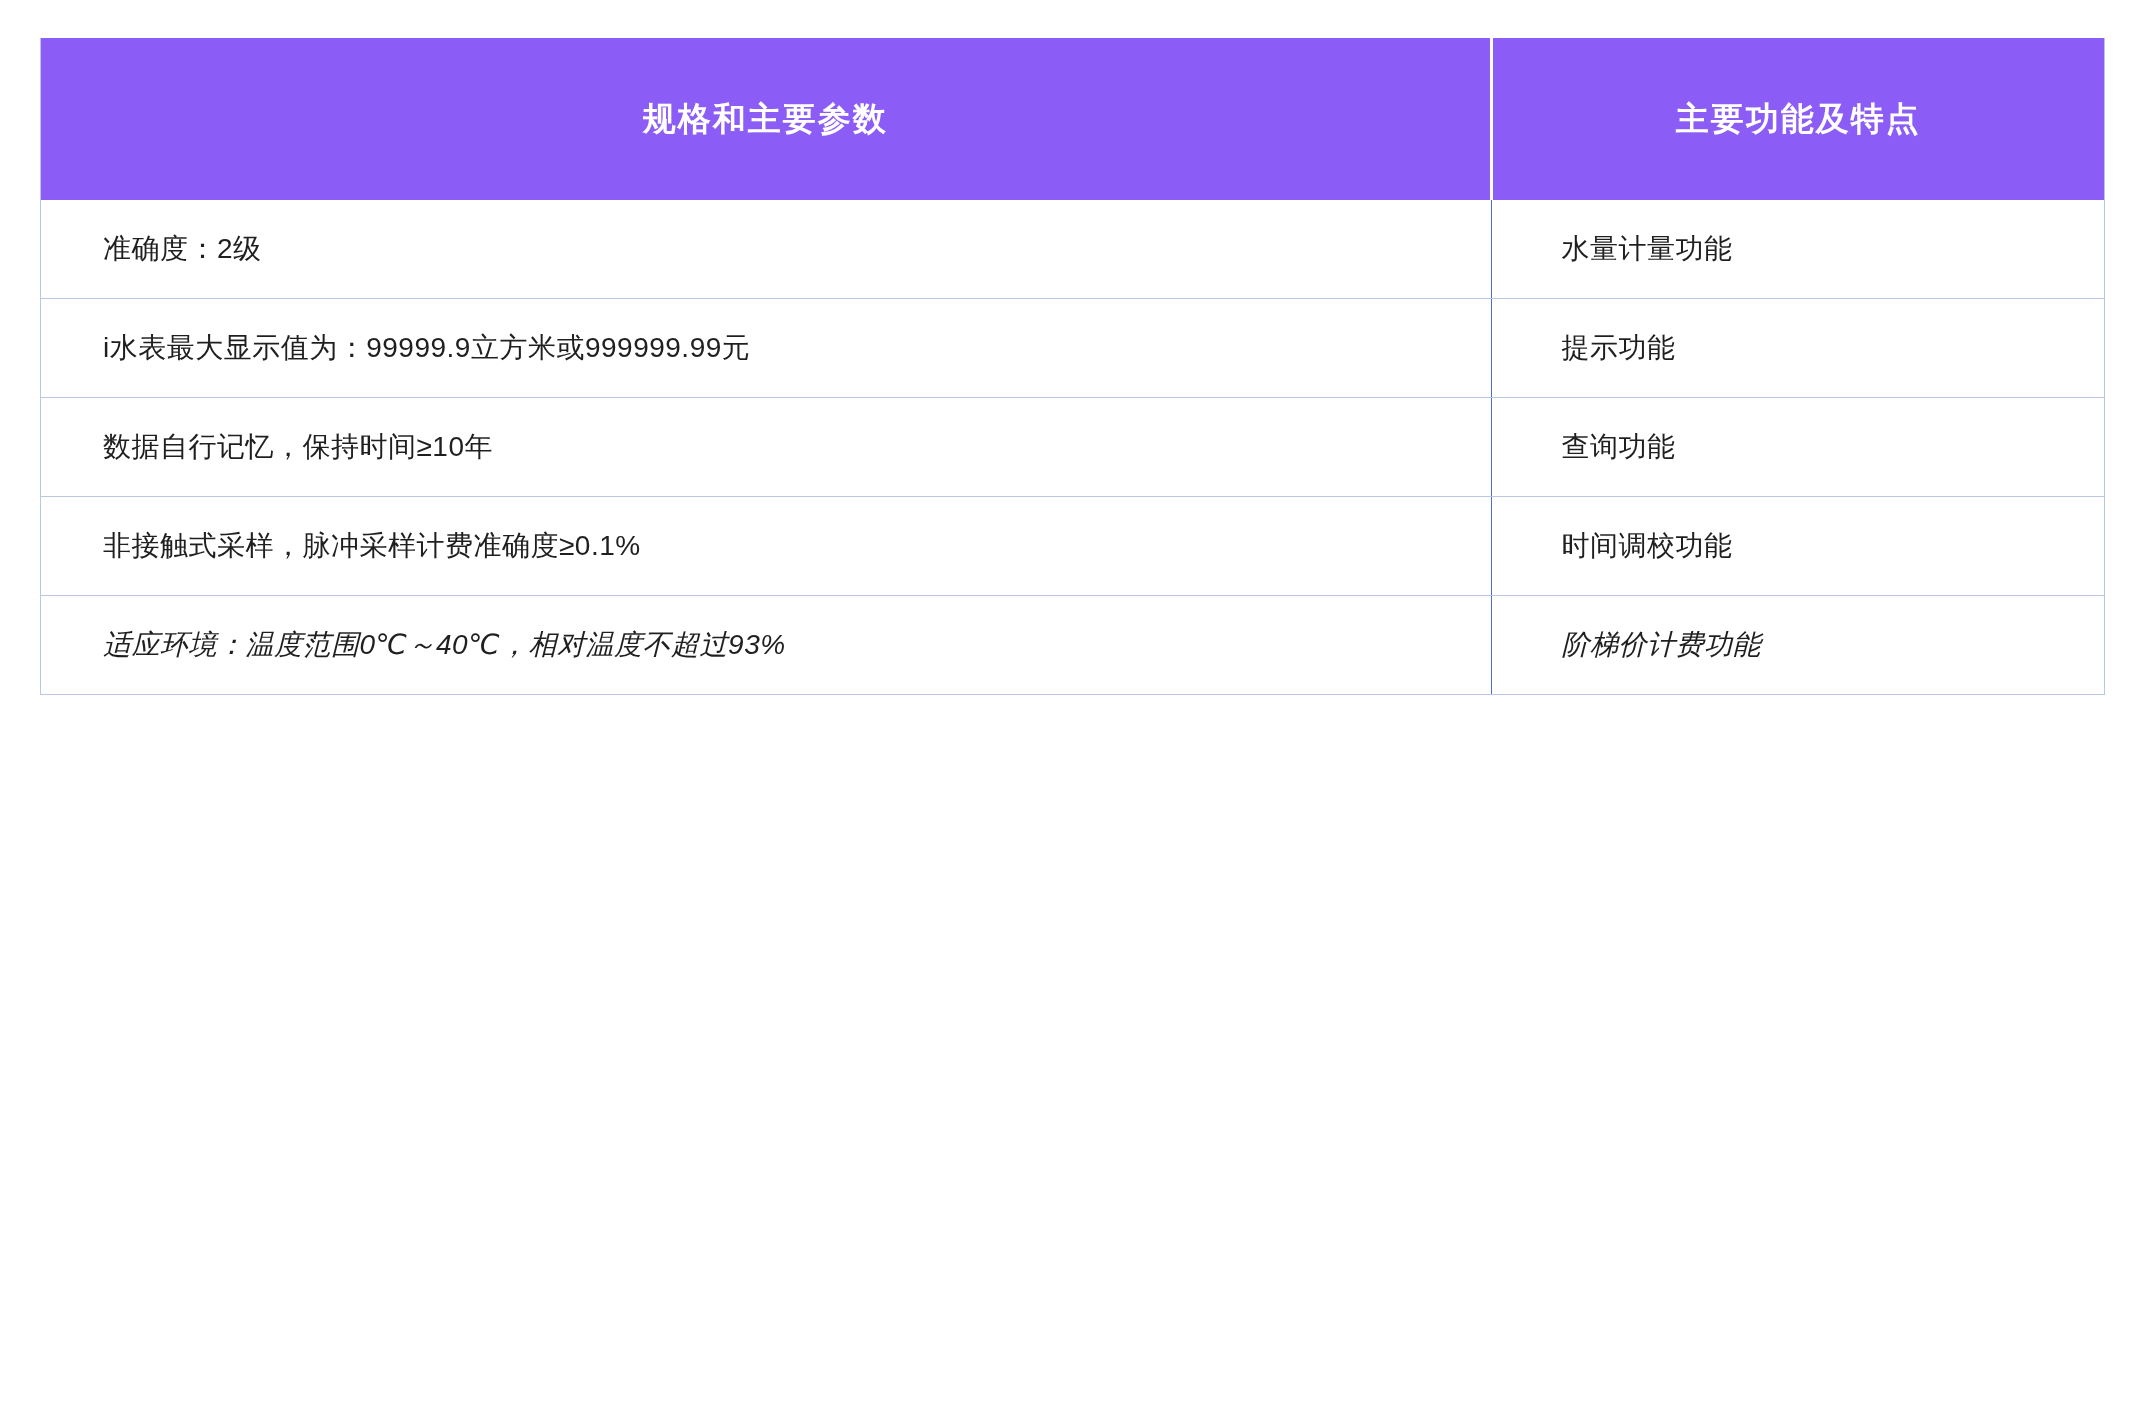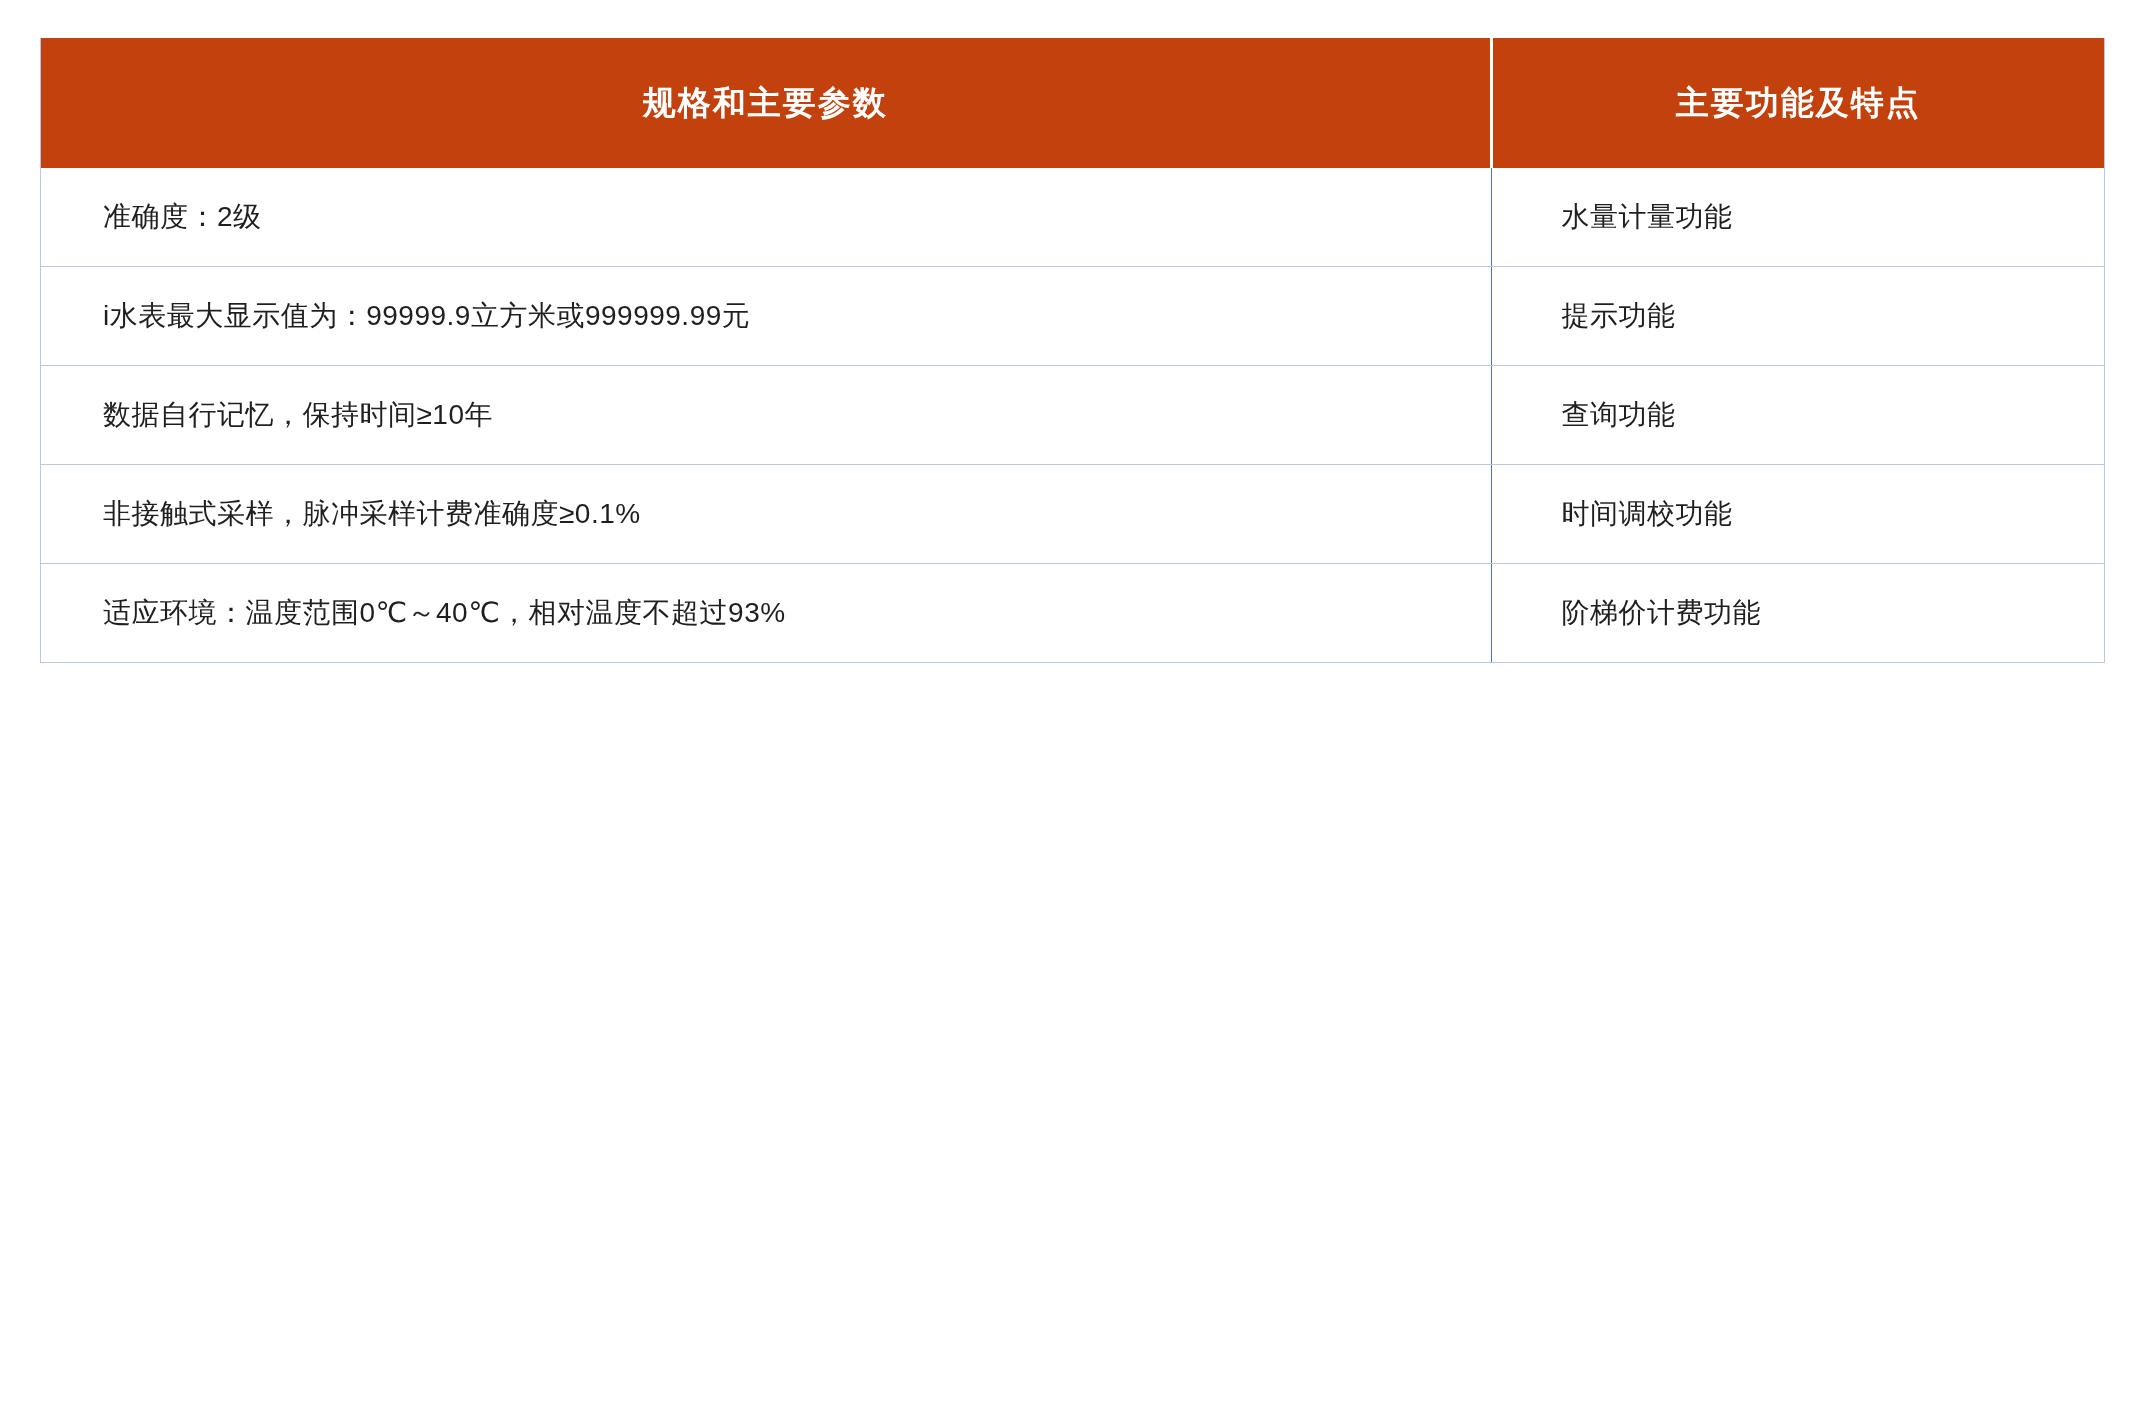--- a/index.html
+++ b/index.html
@@ -22,45 +22,46 @@
   }
   table.spec-table {
     width: 2063px;
     border-collapse: collapse;
     table-layout: fixed;
   }
   table.spec-table col.col-spec { width: 1450px; }
   table.spec-table col.col-func { width: 613px; }
 
   thead th {
-    background: #c2410c;
+    background: #8b5cf6;
     color: #ffffff;
     font-size: 33px;
     font-weight: bold;
     letter-spacing: 2px;
     height: 130px;
     vertical-align: middle;
     text-align: center;
     border: none;
-    padding: 0;
+    padding: 16px;
   }
   thead th.head-spec {
     border-right: 3px solid #ffffff;
   }
   tbody td {
     height: 98px;
     font-size: 28px;
     color: #1f1f1f;
     vertical-align: middle;
     border-bottom: 1.5px solid #b9c6e8;
     padding: 0;
     letter-spacing: 0.5px;
   }
   tbody tr:last-child td {
     border-bottom: 1.5px solid #b9c6e8;
+    font-style: italic;
   }
   tbody td.cell-spec {
     padding-left: 62px;
     border-right: 1.5px solid #4a6fd6;
   }
   tbody td.cell-func {
     padding-left: 70px;
   }
   .table-wrap {
     border-left: 1.5px solid #b9c6e8;

